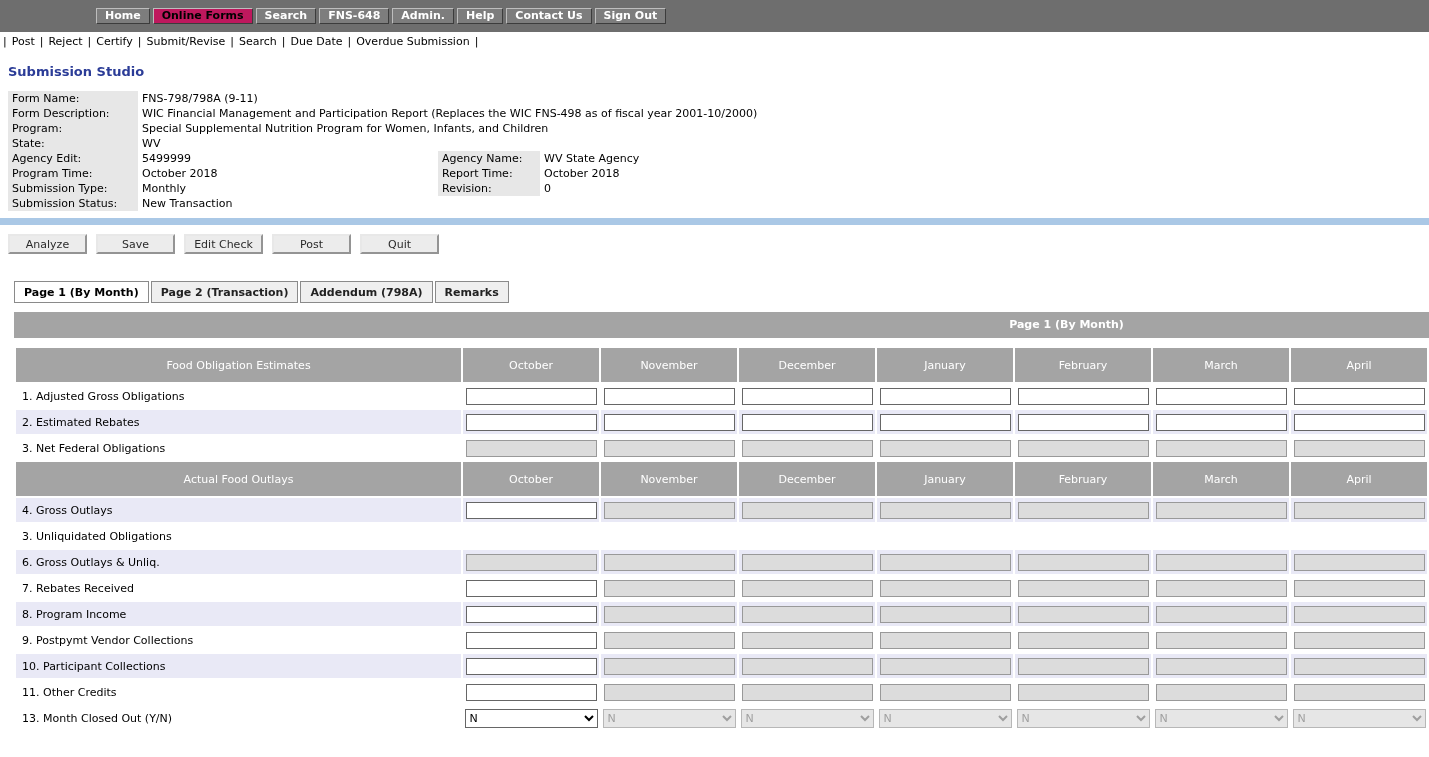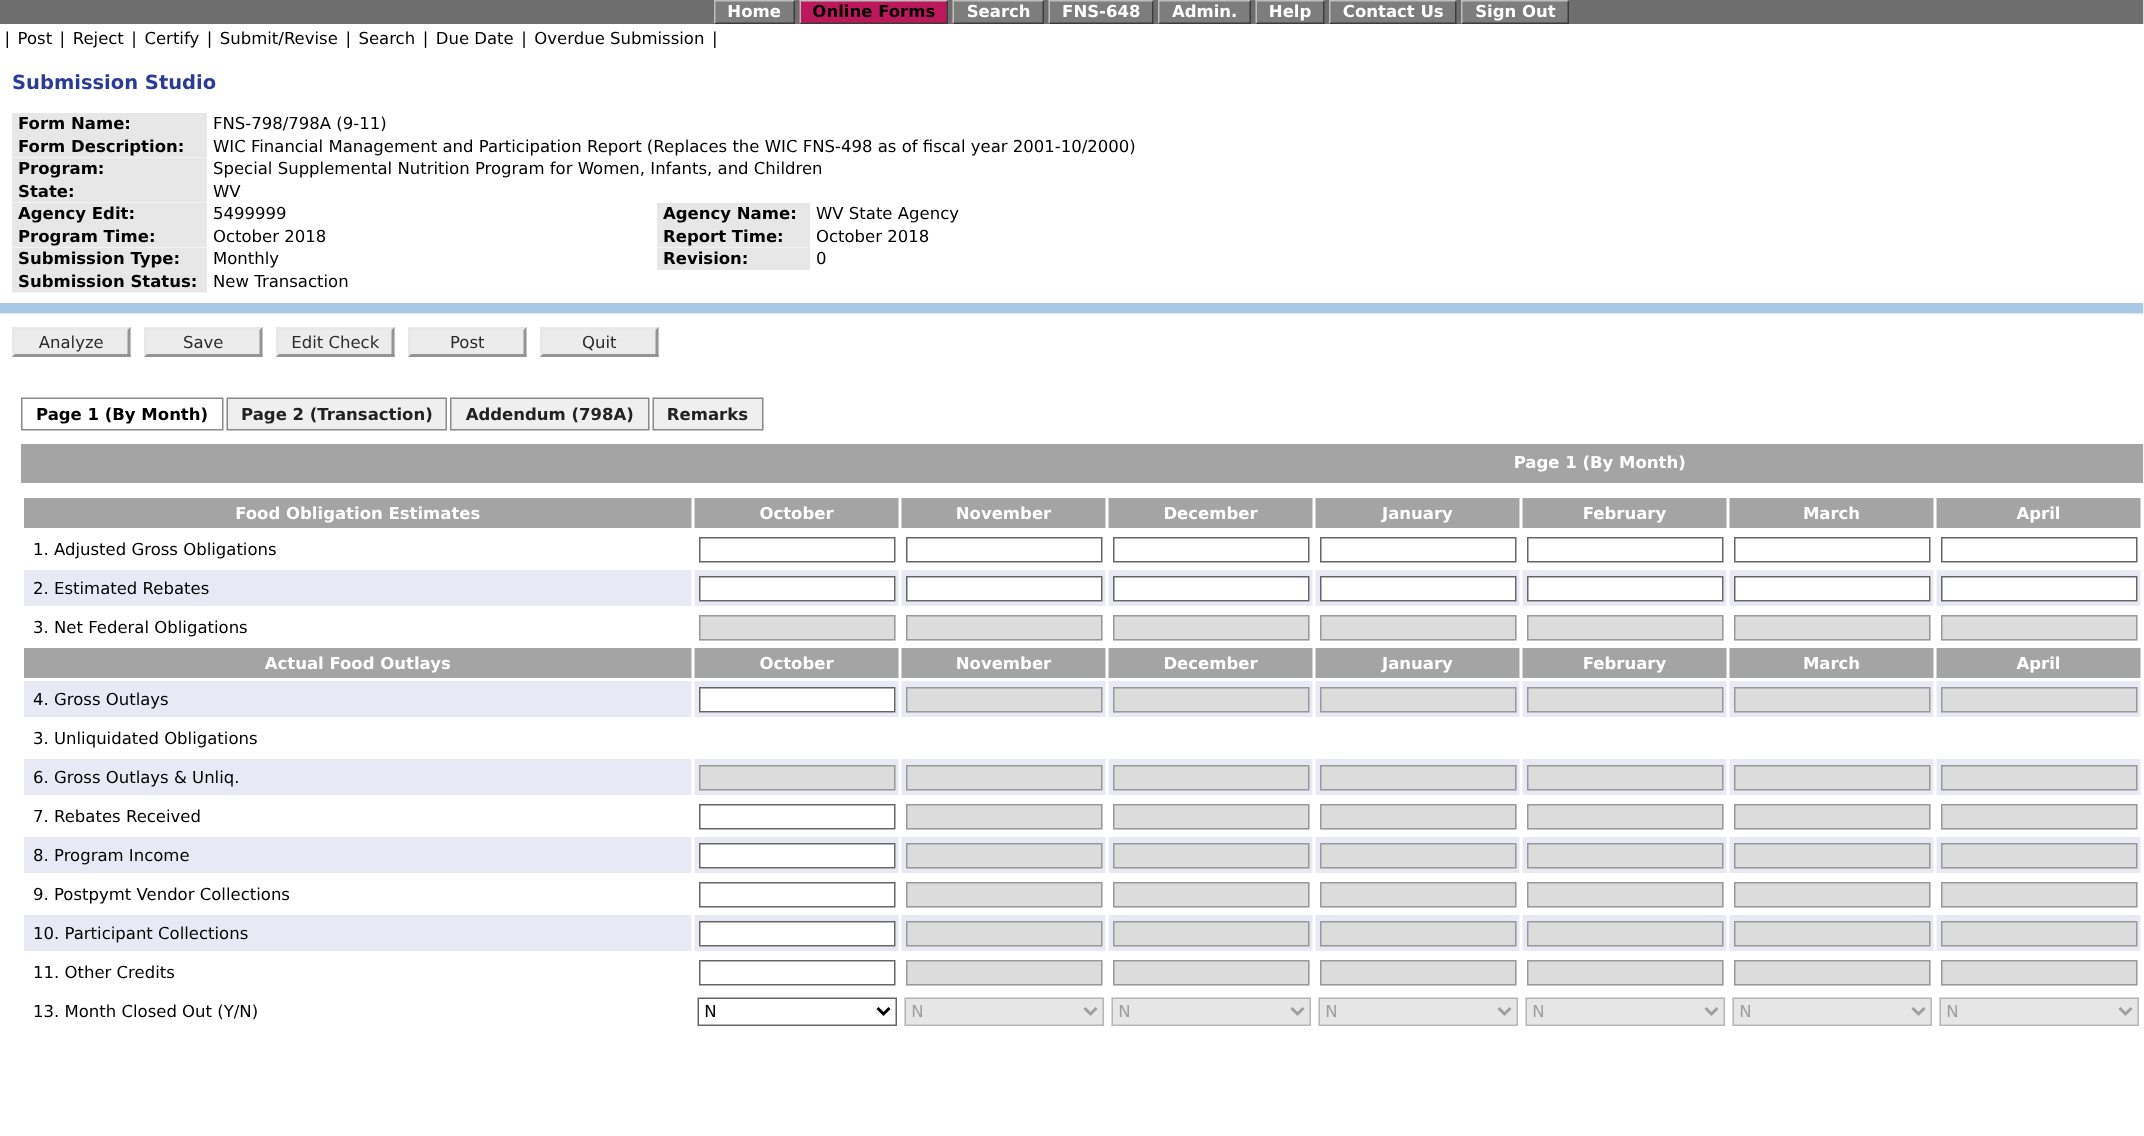--- a/index.html
+++ b/index.html
@@ -8,58 +8,58 @@
     --disabled-fill:#dcdcdc;
   }
   *{ box-sizing:border-box; }
   html,body{ margin:0; padding:0; background:#fff; }
   body{
     font-family:"DejaVu Sans","Liberation Sans",sans-serif;
     font-size:11px; color:#000; width:1429px; height:757px; overflow:hidden;
   }
 
   
-  .top-nav{ background:var(--nav-gray); height:16px; padding-left:96px; display:flex; align-items:center;justify-content:center; }
+  .top-nav{ background:var(--nav-gray); height:32px; padding-left:96px; display:flex; align-items:center; }
   .nav-btn{ font-size:11px; font-weight:bold; color:#fff; background:#7d7d7d;
     border:1px solid; border-color:#bdbdbd #3c3c3c #3c3c3c #bdbdbd;
     padding:0 8px; margin-right:3px; height:16px; line-height:14px; cursor:pointer; white-space:nowrap; }
   .nav-btn.active{ background:#be185d; color:#000; }
 
   
   .menu-bar{ height:18px; padding:3px 0 2px 3px; background:#fff; white-space:nowrap; }
   .menu-item{ margin:0 5px; cursor:pointer; }
   .sep{ color:#000; }
 
   .page-title{ margin:14px 0 0 8px; font-size:13px; font-weight:bold; color:var(--title-blue); }
 
   
   .form-info{ margin:12px 0 0 8px; border-collapse:collapse; width:1415px; table-layout:fixed; }
   .form-info td{ padding:2px 4px; line-height:11px; vertical-align:top; white-space:nowrap; overflow:hidden; }
-  .fi-label{ font-weight:bold; background:var(--label-gray); }
+  .fi-label{ font-weight:normal; background:var(--label-gray); }
   .fi-value{ background:#fff; }
 
   .blue-bar{ margin-top:7px; height:7px; background:var(--bar-blue); width:1429px; }
 
   .btn-bar{ margin:9px 0 0 8px; }
   .action-btn{ min-width:79px; height:20px; margin-right:9px; background:#ececec;
     border:2px outset #e8e8e8; font-family:inherit; font-size:11px; color:#2b2b2b; cursor:pointer; }
 
   .tabs{ margin:27px 0 0 14px; display:flex; align-items:flex-end; }
   .tab{ border:1px solid #8a8a8a; background:#efefef; color:#222; padding:4px 9px 3px;
     font-size:11px; font-weight:bold; margin-right:2px; cursor:pointer; white-space:nowrap; }
   .tab.active{ background:#fff; color:#000; }
 
   
   .grid-wrap{ margin:9px 0 0 14px; width:1415px; overflow:hidden; }
   .grid-banner{ background:var(--header-gray); height:26px; width:1415px; overflow:hidden; margin-bottom:8px; }
   .grid-banner-inner{ width:2105px; text-align:center; color:#fff; font-weight:bold; line-height:26px; font-size:11px; }
 
   table.grid{ border-collapse:separate; border-spacing:2px; table-layout:fixed; width:1415px; background:#fff; }
-  .gh{ background:var(--header-gray); color:#fff; font-weight:bold; text-align:center;
-    height:20px; vertical-align:middle; font-size:11px; }
+  .gh{ background:var(--header-gray); color:#fff; font-weight:normal; text-align:center;
+    height:34px; vertical-align:middle; font-size:11px; }
   td.row-label{ padding-left:6px; vertical-align:middle; white-space:nowrap; overflow:hidden; }
   tr.row-a td{ background:#fff; }
   tr.row-b td{ background:var(--row-alt); }
   tr.grid-head-row td.gh{ background:var(--header-gray); }
   td.cell{ text-align:center; vertical-align:middle; height:24px; padding:0; }
   .cell input[type=text]{ width:131px; height:17px; border:1px solid #666; background:#fff;
     font-family:inherit; font-size:11px; padding:0 2px; }
   .cell input[type=text]:disabled{ background:var(--disabled-fill); border:1px solid #999; }
   .cell select{ width:133px; height:19px; border:1px solid #666; background:#fff;
     font-family:inherit; font-size:11px; }

